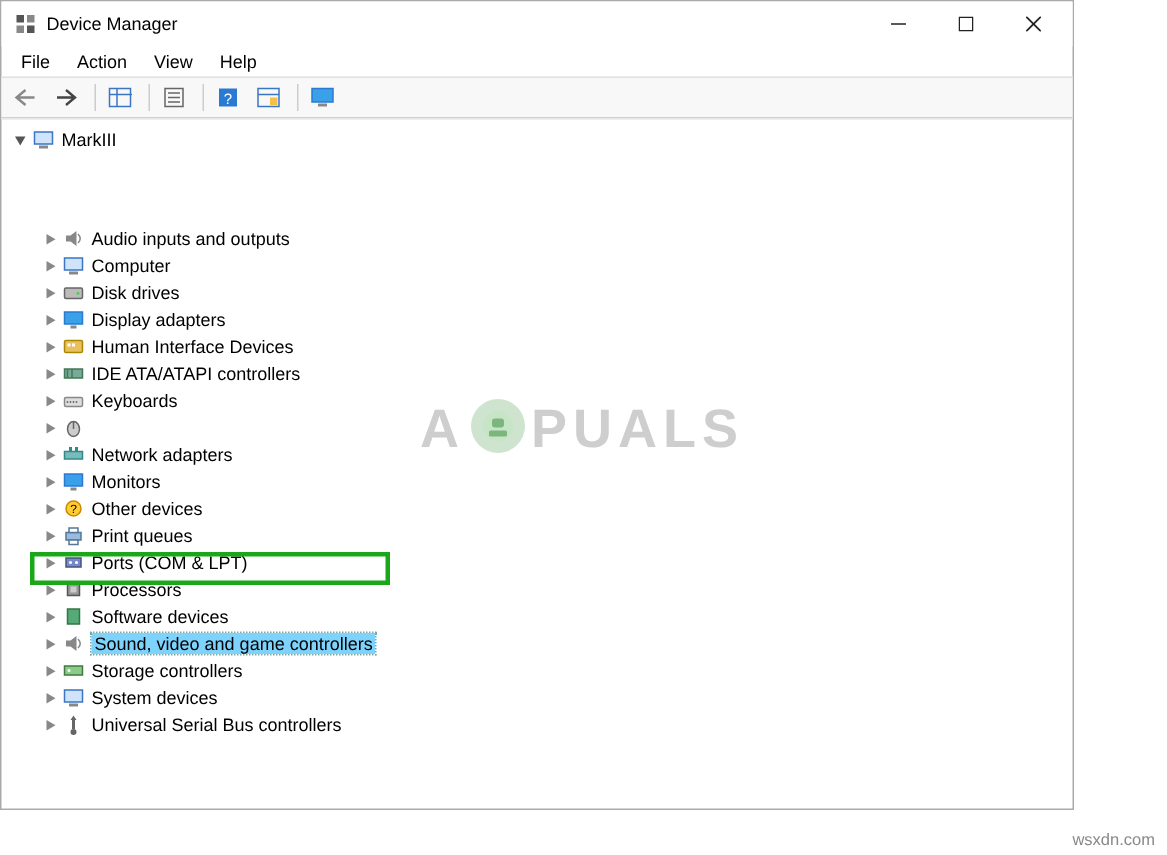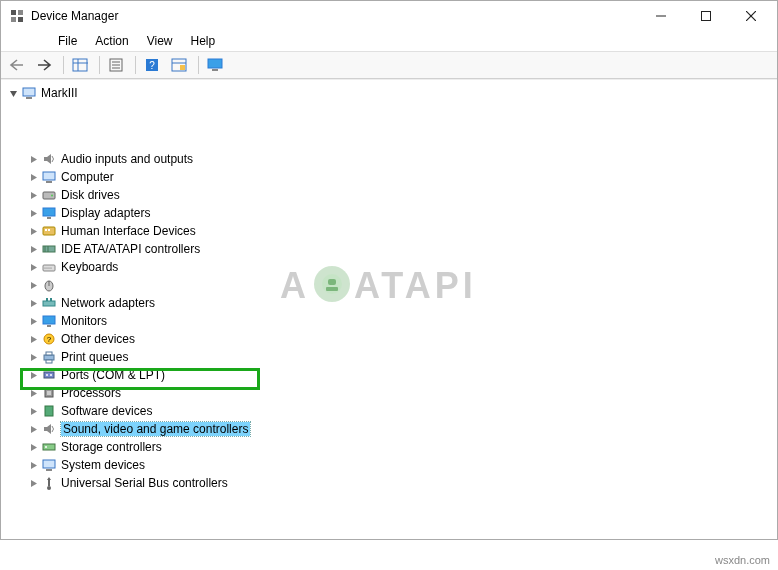--- a/index.html
+++ b/index.html
@@ -6,21 +6,21 @@
     body {
       font-family: "Segoe UI", Tahoma, sans-serif;
       font-size: 12px;
       background: #fff;
       width: 778px;
       height: 570px;
       position: relative;
       overflow: hidden;
     }
     .window {
-      width: 778px;
+      width: 716px;
       height: 540px;
       border: 1px solid #aaa;
       background: #fff;
       display: flex;
       flex-direction: column;
     }
     .titlebar {
       height: 30px;
       display: flex;
       align-items: center;
@@ -42,21 +42,20 @@
       font-family: sans-serif;
       font-size: 13px;
       color: #222;
     }
     .menubar {
       height: 20px;
       display: flex;
       align-items: center;
       padding: 0 4px;
       font-size: 12px;
-      margin-left: 44px;
     }
     .menu-item { padding: 2px 9px; }
     .toolbar {
       height: 28px;
       border-top: 1px solid #e0e0e0;
       border-bottom: 1px solid #d0d0d0;
       display: flex;
       align-items: center;
       padding: 0 4px;
       gap: 0;
@@ -594,16 +593,16 @@
 
 <div class="watermark">
   <span>A</span>
   <span class="wm-logo">
     <svg width="22" height="22">
         <circle cx="11" cy="11" r="10" fill="#bde0bd"></circle>
         <rect x="7" y="6" width="8" height="6" rx="2" fill="#6a6"></rect>
         <rect x="5" y="14" width="12" height="4" rx="1" fill="#6a6"></rect>
       </svg>
   </span>
-  <span>ATAPI</span>
+  <span>PUALS</span>
 </div>
 
 <div class="footer">wsxdn.com</div>
 
 </body></html>

